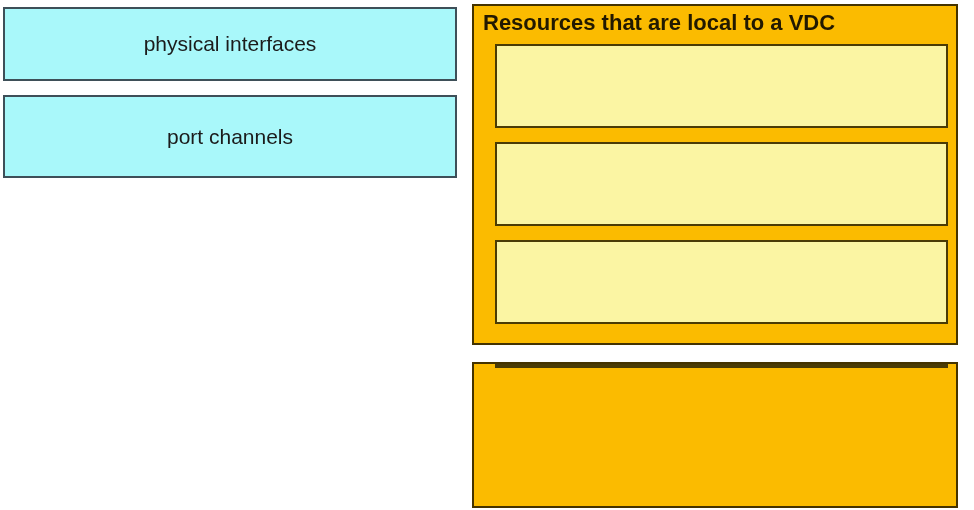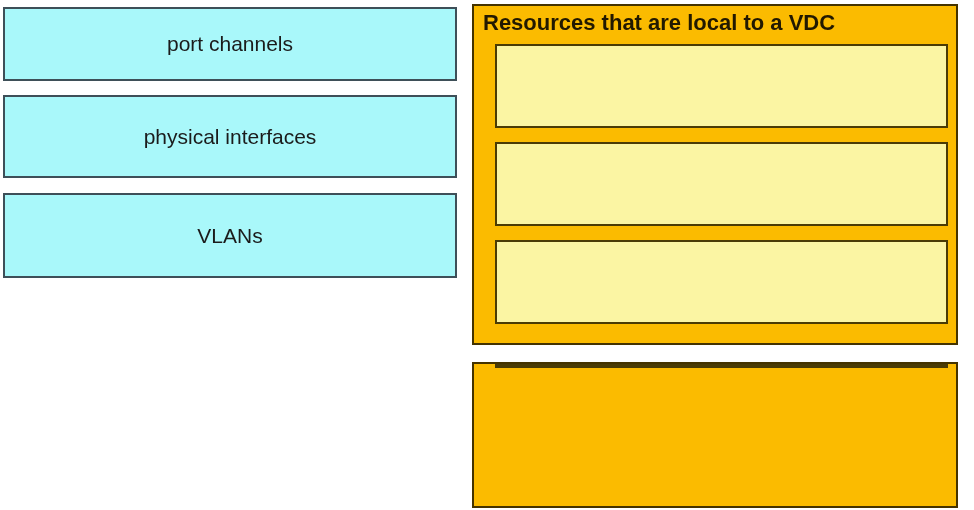--- a/index.html
+++ b/index.html
@@ -67,26 +67,25 @@
   .drop-group.local .drop-slot:nth-of-type(2) { top: 38px;  height: 84px; }
   .drop-group.local .drop-slot:nth-of-type(3) { top: 136px; height: 84px; }
   .drop-group.local .drop-slot:nth-of-type(4) { top: 234px; height: 84px; }
   .drop-group.shared .drop-slot:nth-of-type(2) { top: 40px; height: 83px; }
 </style>
 </head>
 <body>
 
 <div class="stage">
 
+  <div class="drag-item">physical interfaces</div>
+
   <div class="drag-item">port channels</div>
 
-  <div class="drag-item">physical interfaces</div>
 
-
-  <div class="drag-item">VLANs</div>
 
   <div class="drop-group local">
     <div class="group-title">Resources that are local to a VDC</div>
     <div class="drop-slot"></div>
     <div class="drop-slot"></div>
     <div class="drop-slot"></div>
   </div>
 
   <div class="drop-group shared">
     <div class="drop-slot"></div>

